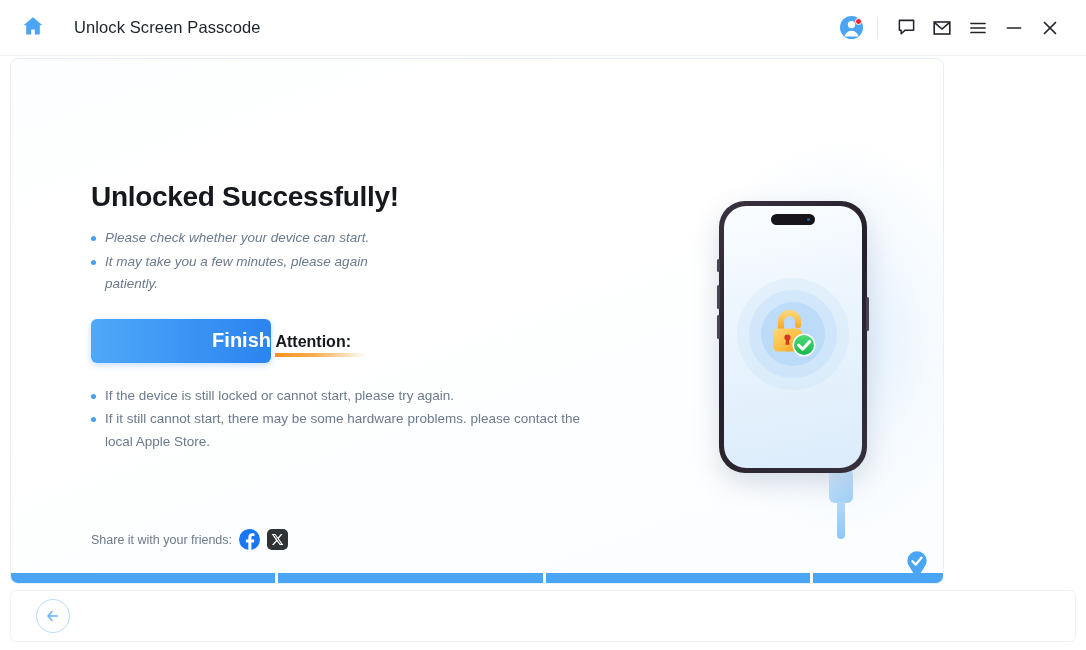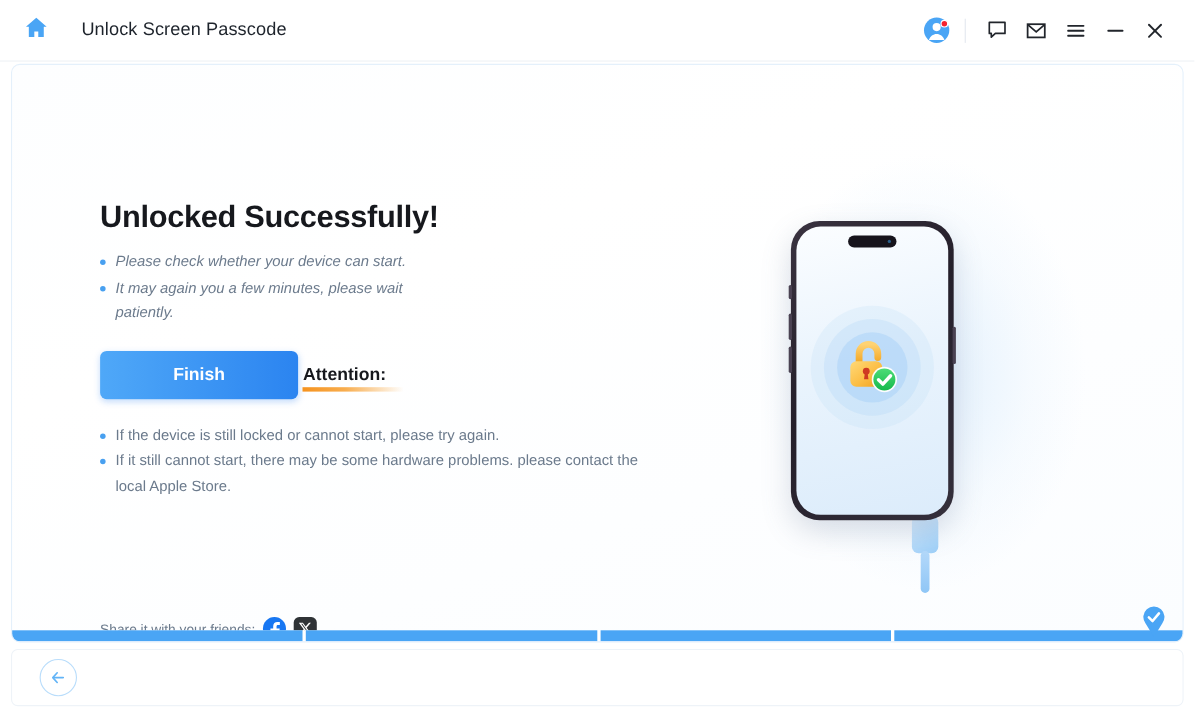--- a/index.html
+++ b/index.html
@@ -49,21 +49,21 @@
   }
   .notif-dot {
     position: absolute; width: 7px; height: 7px; border-radius: 50%;
     background: #f5222d; top: 8px; right: 9px;
     border: 1px solid #ffffff;
   }
 
   
   .content-card {
     position: absolute; left: 10px; top: 58px;
-    width: 1066px; height: 526px;
+    width: 934px; height: 526px;
     background: linear-gradient(160deg, #fdfeff 0%, #ffffff 35%, #fbfdff 100%);
     border: 1px solid #e4f0fb;
     border-radius: 8px;
     overflow: hidden;
   }
 
   
   .left-pane {
     position: absolute; left: 80px; top: 122px; width: 540px;
   }
@@ -82,40 +82,41 @@
     width: 5px; height: 5px; border-radius: 50%;
     background: #48a0f0;
   }
   .bullets-top li { max-width: 300px; font-style: italic; }
 
   .finish-btn {
     margin-top: 22px;
     width: 180px; height: 44px;
     border: none; border-radius: 6px;
     background: linear-gradient(90deg, #4fa8f8 0%, #2b84f0 100%);
-    color: #ffffff; font-size: 16px; font-weight: bold;
+    color: #ffffff; font-size: 20px; font-weight: bold;
     font-family: "Liberation Sans", sans-serif;
     cursor: pointer;
     box-shadow: 0 2px 6px rgba(45,130,240,.28);
+    text-align: right;
   }
 
   .attention-wrap { margin-top: 26px; display: inline-block; position: relative; }
   .attention-title {
     font-size: 16px; font-weight: bold; color: #16181d;
   }
   .attention-rule {
     position: absolute; left: 0; bottom: -6px;
     width: 92px; height: 4px;
     background: linear-gradient(90deg, #f5921e 0%, #f8ad4e 42%, rgba(248,200,150,0) 100%);
   }
   .bullets-attn { margin-top: 22px; }
   .bullets-attn li { max-width: 500px; }
 
   .share-row {
-    position: absolute; left: 80px; top: 502px;
+    position: absolute; left: 80px; top: 470px;
     display: flex; align-items: center; gap: 7px;
   }
   .share-label { font-size: 12.5px; color: #6b7a8c; }
   .soc {
     width: 21px; height: 21px; display: flex;
     align-items: center; justify-content: center; cursor: pointer;
   }
   .soc-fb { background: #1877f2; border-radius: 50%; }
   .soc-x  { background: #2f3336; border-radius: 5px; }
 
@@ -278,21 +279,21 @@
     </div>
   </div>
 
   <div class="content-card">
 
     <div class="left-pane">
       <div class="headline">Unlocked Successfully!</div>
 
       <ul class="bullets bullets-top">
         <li>Please check whether your device can start.</li>
-        <li>It may again you a few minutes, please wait patiently.</li>
+        <li>It may take you a few minutes, please again patiently.</li>
       </ul>
 
       <button class="finish-btn">Finish</button>
 
       <div class="attention-wrap">
         <span class="attention-title">Attention:</span>
         <span class="attention-rule"></span>
       </div>
 
       <ul class="bullets bullets-attn">

